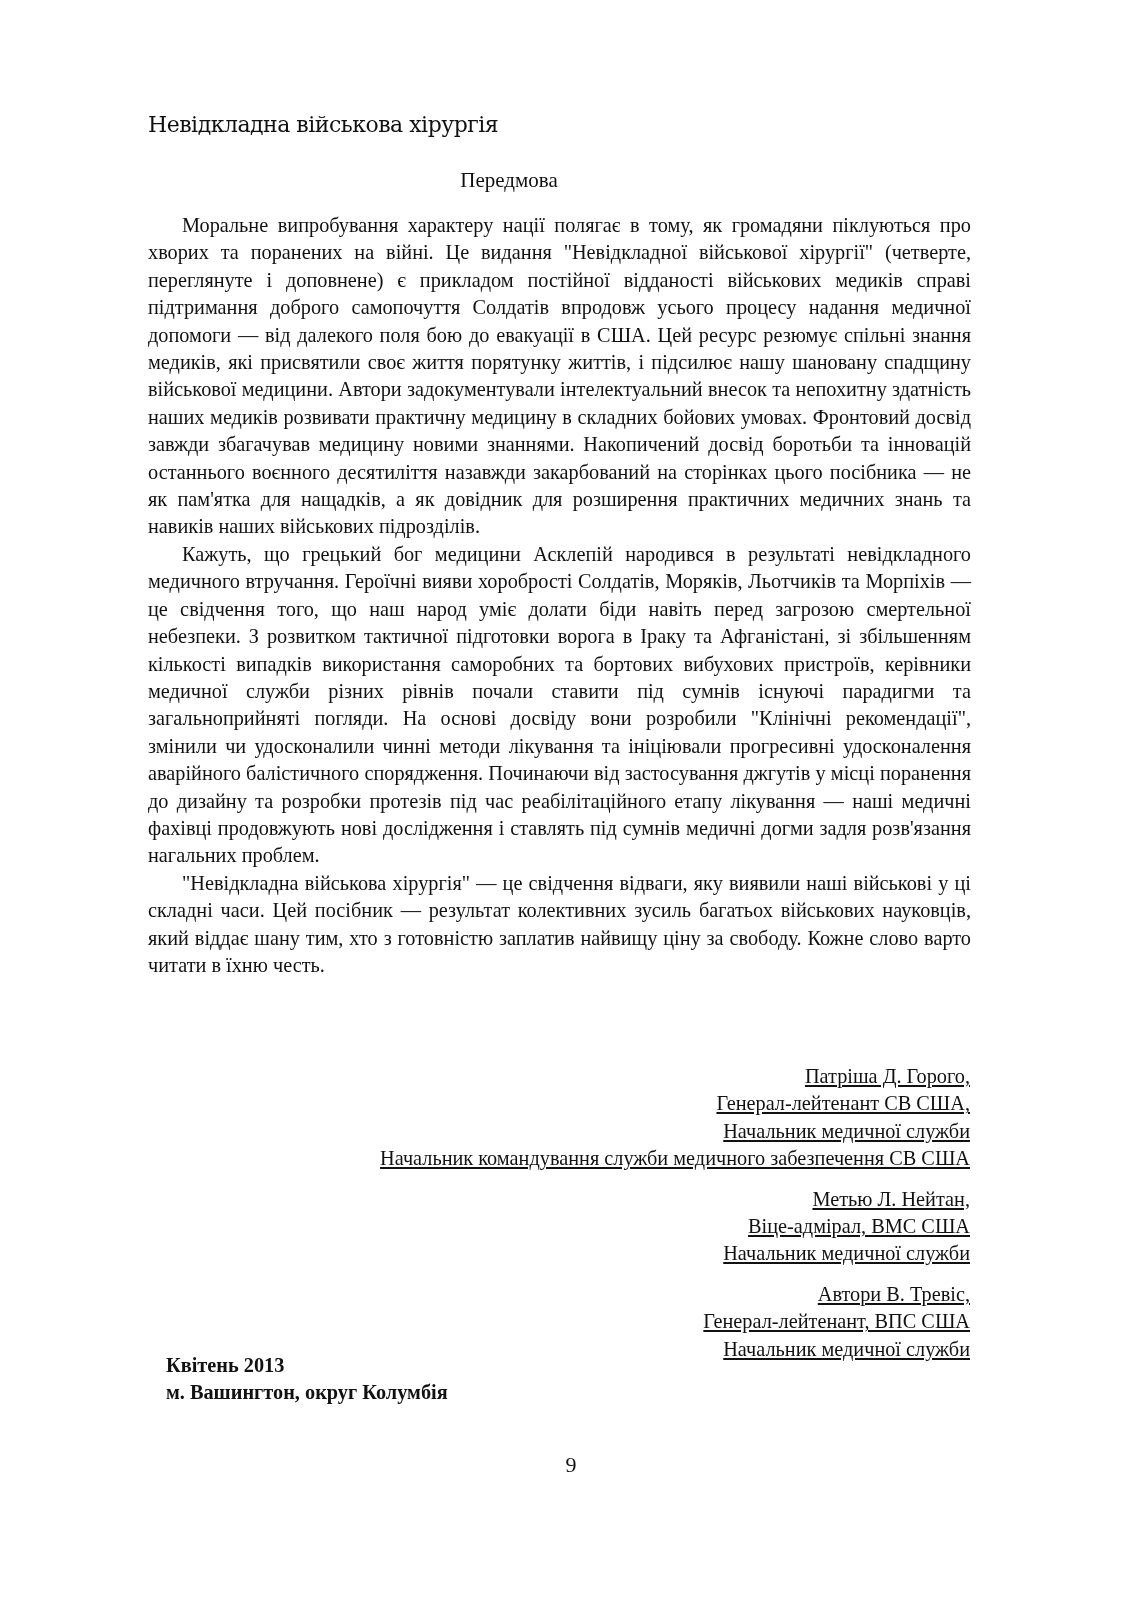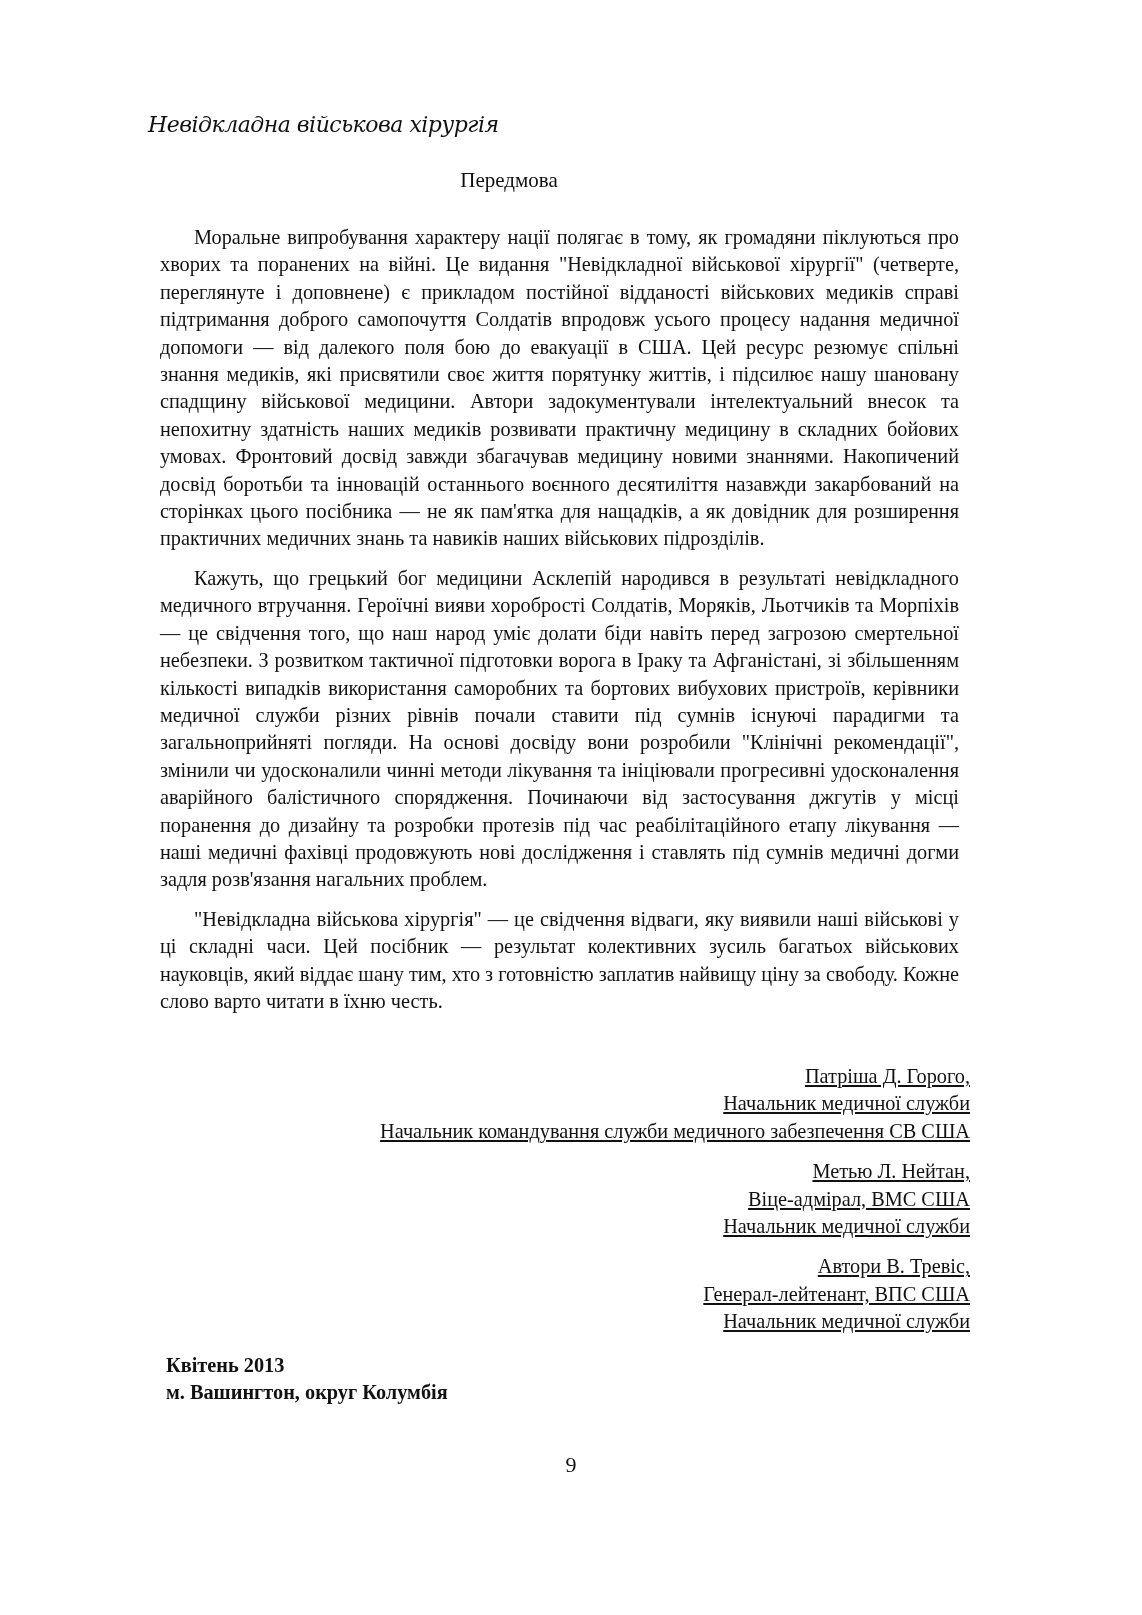--- a/index.html
+++ b/index.html
@@ -1,31 +1,31 @@
 <!DOCTYPE html>
 <html><head>
   <meta charset="utf-8">
   <style>
     html, body { margin: 0; padding: 0; background: #ffffff; }
     body { width: 1142px; height: 1615px; position: relative; overflow: hidden; color: #111; }
     .page { position: absolute; left: 0; top: 0; width: 1142px; height: 1615px; background: #fff; }
     .running-head {
       position: absolute; left: 148px; top: 112px;
-      font-family: "DejaVu Serif", serif; font-style: italic; font-size: 22px; letter-spacing: -0.5px;
+      font-family: "DejaVu Serif", serif; font-size: 22px; letter-spacing: -0.5px;
     }
     .title {
       position: absolute; left: 0; width: 1018px; top: 168px; text-align: center;
       font-family: "Liberation Serif", serif; font-size: 21px;
     }
     .body-text {
       position: absolute; left: 148px; top: 212px; width: 823px;
       font-family: "Liberation Serif", serif; font-size: 20.3px; line-height: 27.4px;
       text-align: justify;
     }
-    .body-text p { margin: 12px; text-indent: 34px; }
+    .body-text p { margin: 0; text-indent: 34px; }
     .signatures {
       position: absolute; right: 172px; top: 1063px; text-align: right;
       font-family: "Liberation Serif", serif; font-size: 20.3px; line-height: 27.4px;
     }
     .sig-block { margin-bottom: 13px; text-decoration: underline; }
     .sig-line { display: block; white-space: nowrap; }
     .place-date {
       position: absolute; left: 166px; top: 1352px;
       font-family: "Liberation Serif", serif; font-size: 20.3px; line-height: 27.4px; font-weight: bold;
     }
@@ -44,20 +44,21 @@
 
   <div class="body-text">
     <p>Моральне випробування характеру нації полягає в тому, як громадяни піклуються про хворих та поранених на війні. Це видання "Невідкладної військової хірургії" (четверте, переглянуте і доповнене) є прикладом постійної відданості військових медиків справі підтримання доброго самопочуття Солдатів впродовж усього процесу надання медичної допомоги — від далекого поля бою до евакуації в США. Цей ресурс резюмує спільні знання медиків, які присвятили своє життя порятунку життів, і підсилює нашу шановану спадщину військової медицини. Автори задокументували інтелектуальний внесок та непохитну здатність наших медиків розвивати практичну медицину в складних бойових умовах. Фронтовий досвід завжди збагачував медицину новими знаннями. Накопичений досвід боротьби та інновацій останнього воєнного десятиліття назавжди закарбований на сторінках цього посібника — не як пам'ятка для нащадків, а як довідник для розширення практичних медичних знань та навиків наших військових підрозділів.</p>
     <p>Кажуть, що грецький бог медицини Асклепій народився в результаті невідкладного медичного втручання. Героїчні вияви хоробрості Солдатів, Моряків, Льотчиків та Морпіхів — це свідчення того, що наш народ уміє долати біди навіть перед загрозою смертельної небезпеки. З розвитком тактичної підготовки ворога в Іраку та Афганістані, зі збільшенням кількості випадків використання саморобних та бортових вибухових пристроїв, керівники медичної служби різних рівнів почали ставити під сумнів існуючі парадигми та загальноприйняті погляди. На основі досвіду вони розробили "Клінічні рекомендації", змінили чи удосконалили чинні методи лікування та ініціювали прогресивні удосконалення аварійного балістичного спорядження. Починаючи від застосування джгутів у місці поранення до дизайну та розробки протезів під час реабілітаційного етапу лікування — наші медичні фахівці продовжують нові дослідження і ставлять під сумнів медичні догми задля розв'язання нагальних проблем.</p>
     <p>"Невідкладна військова хірургія" — це свідчення відваги, яку виявили наші військові у ці складні часи. Цей посібник — результат колективних зусиль багатьох військових науковців, який віддає шану тим, хто з готовністю заплатив найвищу ціну за свободу. Кожне слово варто читати в їхню честь.</p>
   </div>
 
   <div class="signatures">
     <div class="sig-block">
       <span class="sig-line">Патріша Д. Горого,</span>
+      <span class="sig-line">Генерал-лейтенант СВ США,</span>
       <span class="sig-line">Начальник медичної служби</span>
       <span class="sig-line">Начальник командування служби медичного забезпечення СВ США</span>
     </div>
     <div class="sig-block">
       <span class="sig-line">Метью Л. Нейтан,</span>
       <span class="sig-line">Віце-адмірал, ВМС США</span>
       <span class="sig-line">Начальник медичної служби</span>
     </div>
     <div class="sig-block">
       <span class="sig-line">Автори В. Тревіс,</span>

